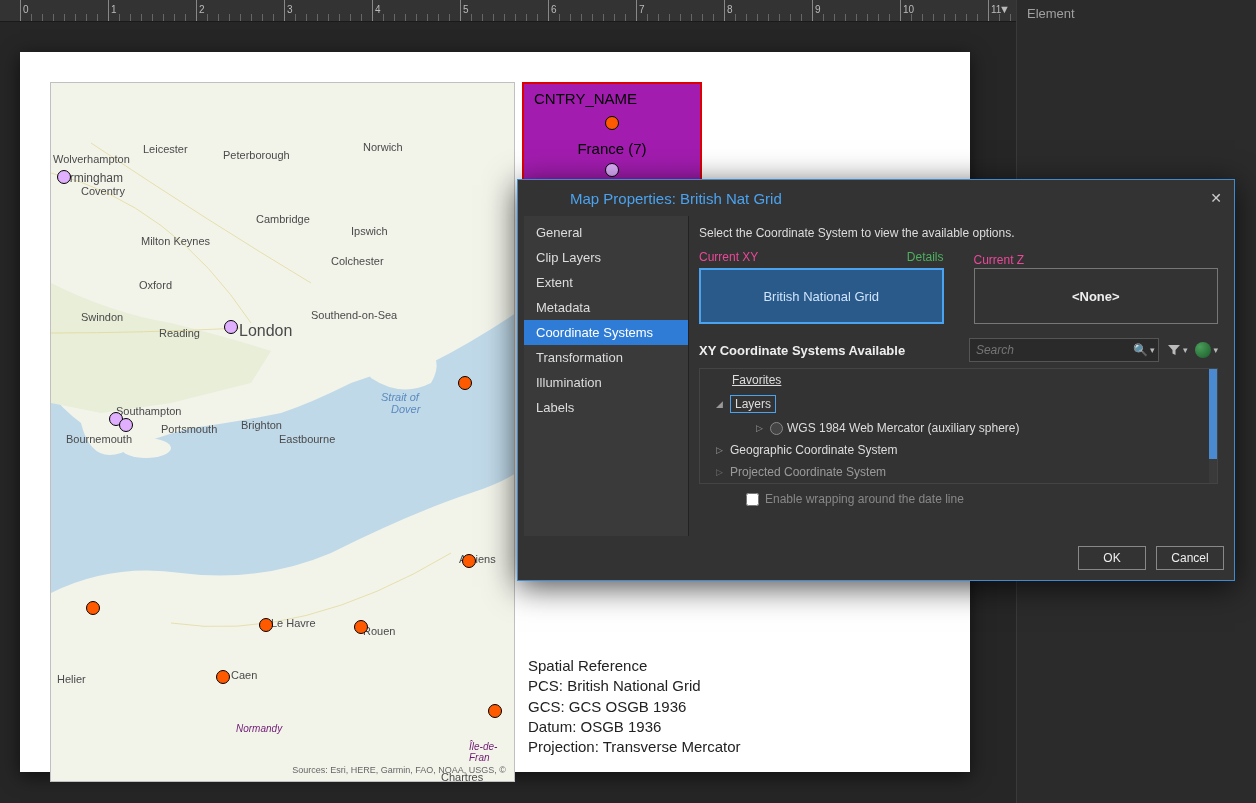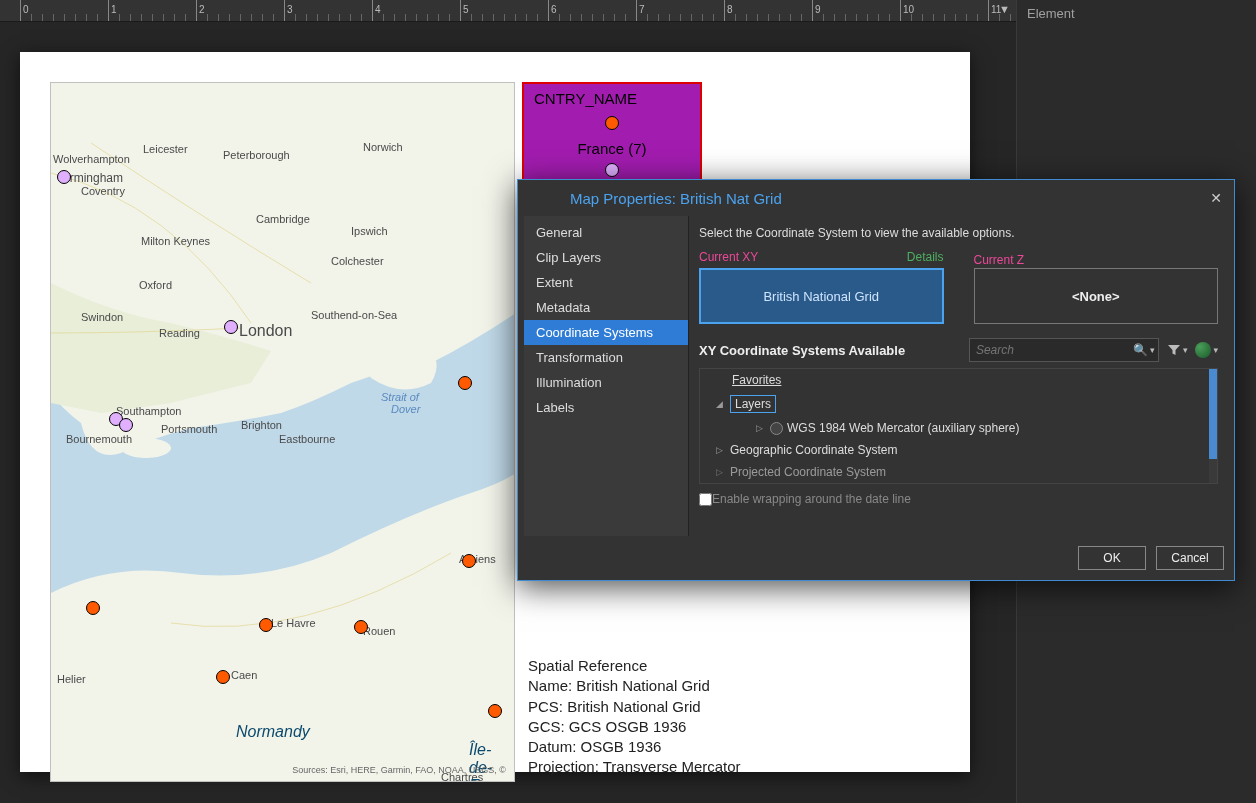--- a/index.html
+++ b/index.html
@@ -17,21 +17,21 @@
 .ruler-tick .major { position: absolute; top: 0; width: 1px; height: 22px; background: #888; }
 .ruler-minor { position: absolute; top: 14px; width: 1px; height: 8px; background: #666; }
 .ruler-arrow { position: absolute; right: 6px; top: 3px; color: #bbb; font-size: 11px; }
 
 .canvas-bg { position: absolute; left: 0; top: 22px; right: 0; bottom: 0; background: #262626; }
 .page { position: absolute; left: 20px; top: 30px; width: 950px; height: 720px; background: #fff; box-shadow: 0 4px 18px rgba(0,0,0,0.6); }
 
 
 .map { position: absolute; left: 30px; top: 30px; width: 465px; height: 700px; background: #eaf0e6; border: 1px solid #c0c0c0; overflow: hidden; }
 .city { position: absolute; font-size: 11px; color: #4a4a4a; white-space: nowrap; }
-.region { position: absolute; font-size: 16px; color: #0c4a6e; font-style: italic; }
+.region { position: absolute; font-size: 10px; color: #701a75; font-style: italic; }
 .water-label { position: absolute; font-size: 11px; color: #5a8ac0; font-style: italic; }
 .pt { position: absolute; width: 14px; height: 14px; border-radius: 50%; border: 1.5px solid #000; transform: translate(-50%,-50%); }
 .pt.orange { background: #ff5a00; }
 .pt.purple { background: #e0b0ff; }
 .sources { position: absolute; bottom: 6px; right: 8px; font-size: 9px; color: #666; }
 
 
 .legend { position: absolute; left: 502px; top: 30px; width: 180px; border: 2px solid #d00; background: #a21caf; padding: 6px 10px 10px; font-size: 15px; }
 .legend-title { font-weight: 400; margin-bottom: 6px; }
 .legend-row { display: flex; align-items: center; gap: 10px; padding: 3px 6px; flex-direction: column; }
@@ -64,21 +64,21 @@
 .globe-icon { width: 16px; height: 16px; border-radius: 50%; background: radial-gradient(circle at 30% 30%, #4a9e5a, #1a5a2a); position: relative; }
 .tree { border: 1px solid #444; height: 116px; position: relative; background: #333; margin-bottom: 8px; overflow: hidden; }
 .tree-scroll { position: absolute; right: 0; top: 0; width: 8px; height: 100%; background: #3a3a3a; }
 .tree-scroll-thumb { position: absolute; top: 0; width: 8px; height: 90px; background: #4a8ad0; }
 .tree-item { color: #ddd; font-size: 12px; padding: 4px 8px; display: flex; align-items: center; gap: 4px; }
 .tree-item.l1 { padding-left: 32px; text-decoration: underline; }
 .tree-item.l2 { padding-left: 56px; }
 .tree-caret { color: #999; font-size: 9px; width: 10px; display: inline-block; }
 .tree-sel { border: 1px solid #4ba3f0; padding: 1px 4px; }
 .tree-globe { width: 13px; height: 13px; border-radius: 50%; border: 1px solid #888; background: #444; display: inline-block; }
-.chk-row { display: flex; align-items: center; color: #888; font-size: 12px; }
+.chk-row { display: flex; align-items: center; gap: 6px; color: #888; font-size: 12px; margin-left: 47px; }
 .chk-row input { accent-color: #666; }
 .dialog-footer { position: absolute; left: 0; right: 0; bottom: 0; height: 44px; display: flex; justify-content: flex-end; align-items: center; gap: 10px; padding: 0 10px; background: #333; }
 .btn { width: 68px; height: 24px; border: 1px solid #888; background: #333; color: #eee; font-size: 12px; cursor: pointer; }
 </style>
 </head>
 <body>
 
 <div class="right-panel">
   <div class="right-panel-header">Element</div>
 </div>
@@ -296,21 +296,20 @@
           <span>France (7)</span>
         </div>
         <div class="legend-row">
           <span class="legend-sym" style="background:#e0b0ff"></span>
           <span>United Kingdom (4)</span>
         </div>
       </div>
 
       <div class="spatref">
         <div>Spatial Reference</div>
-        <div>Name: British National Grid</div>
         <div>PCS: British National Grid</div>
         <div>GCS: GCS OSGB 1936</div>
         <div>Datum: OSGB 1936</div>
         <div>Projection: Transverse Mercator</div>
       </div>
 
     </div>
   </div>
 </div>
 

